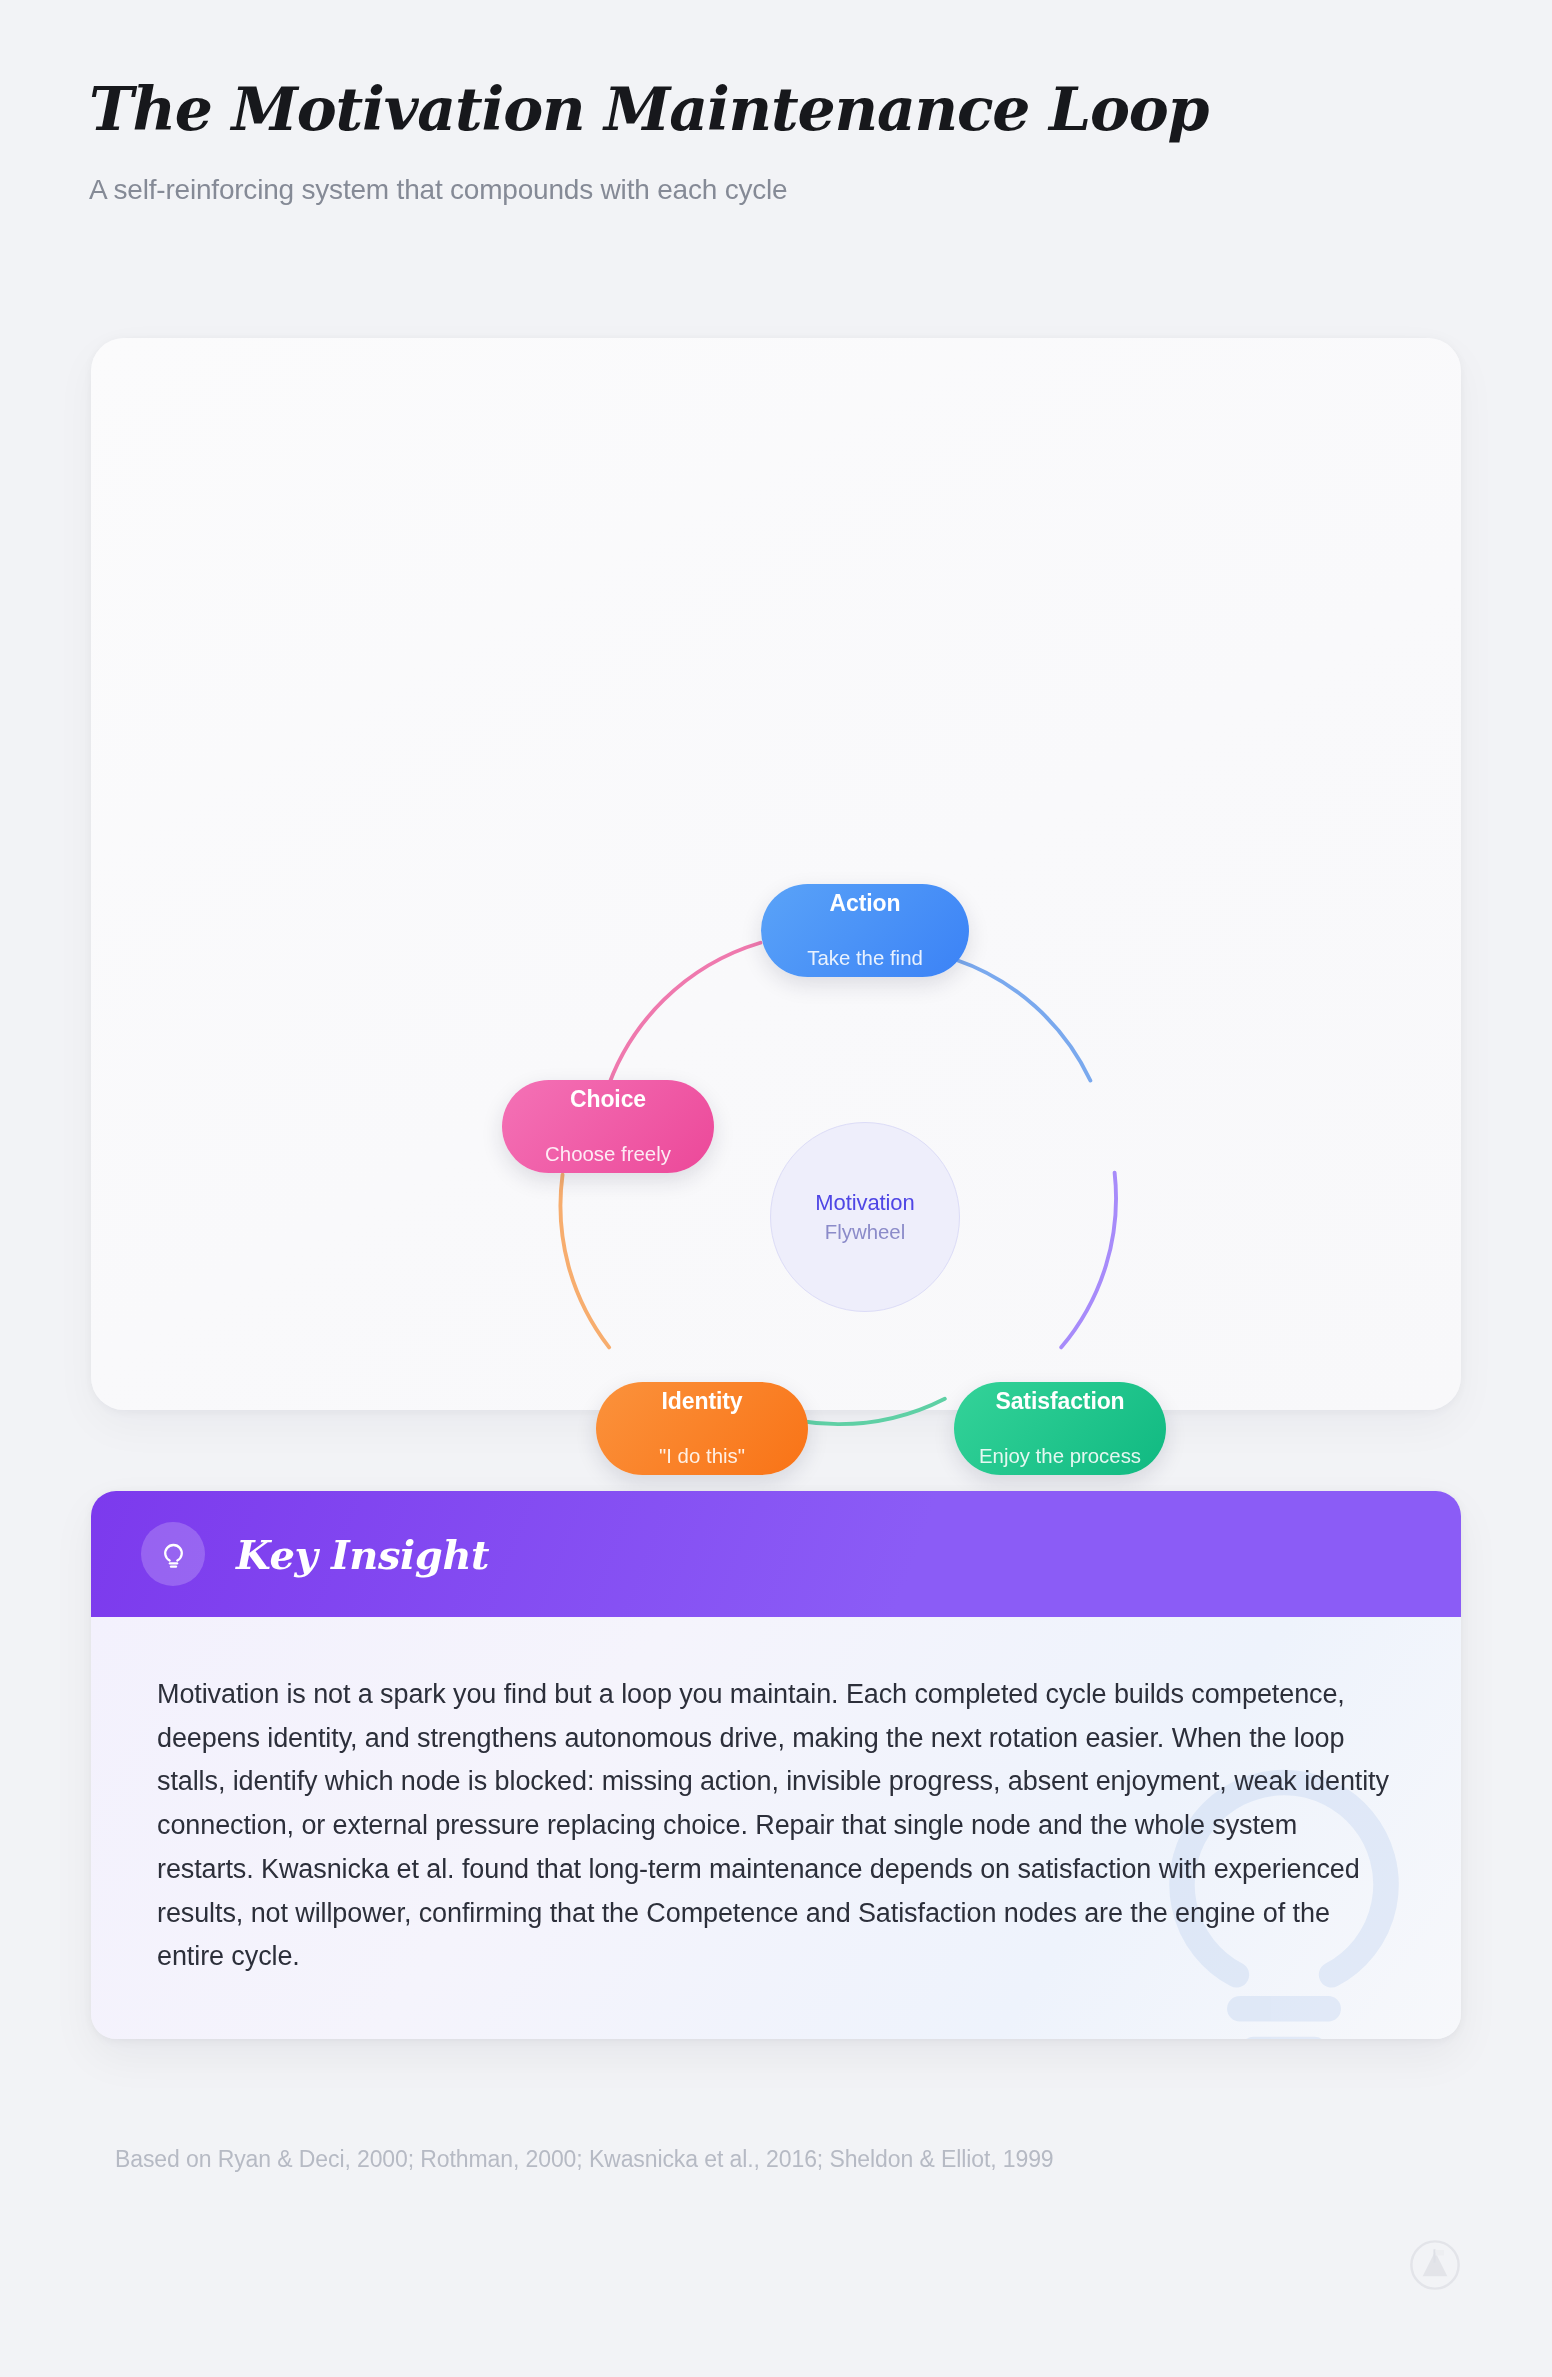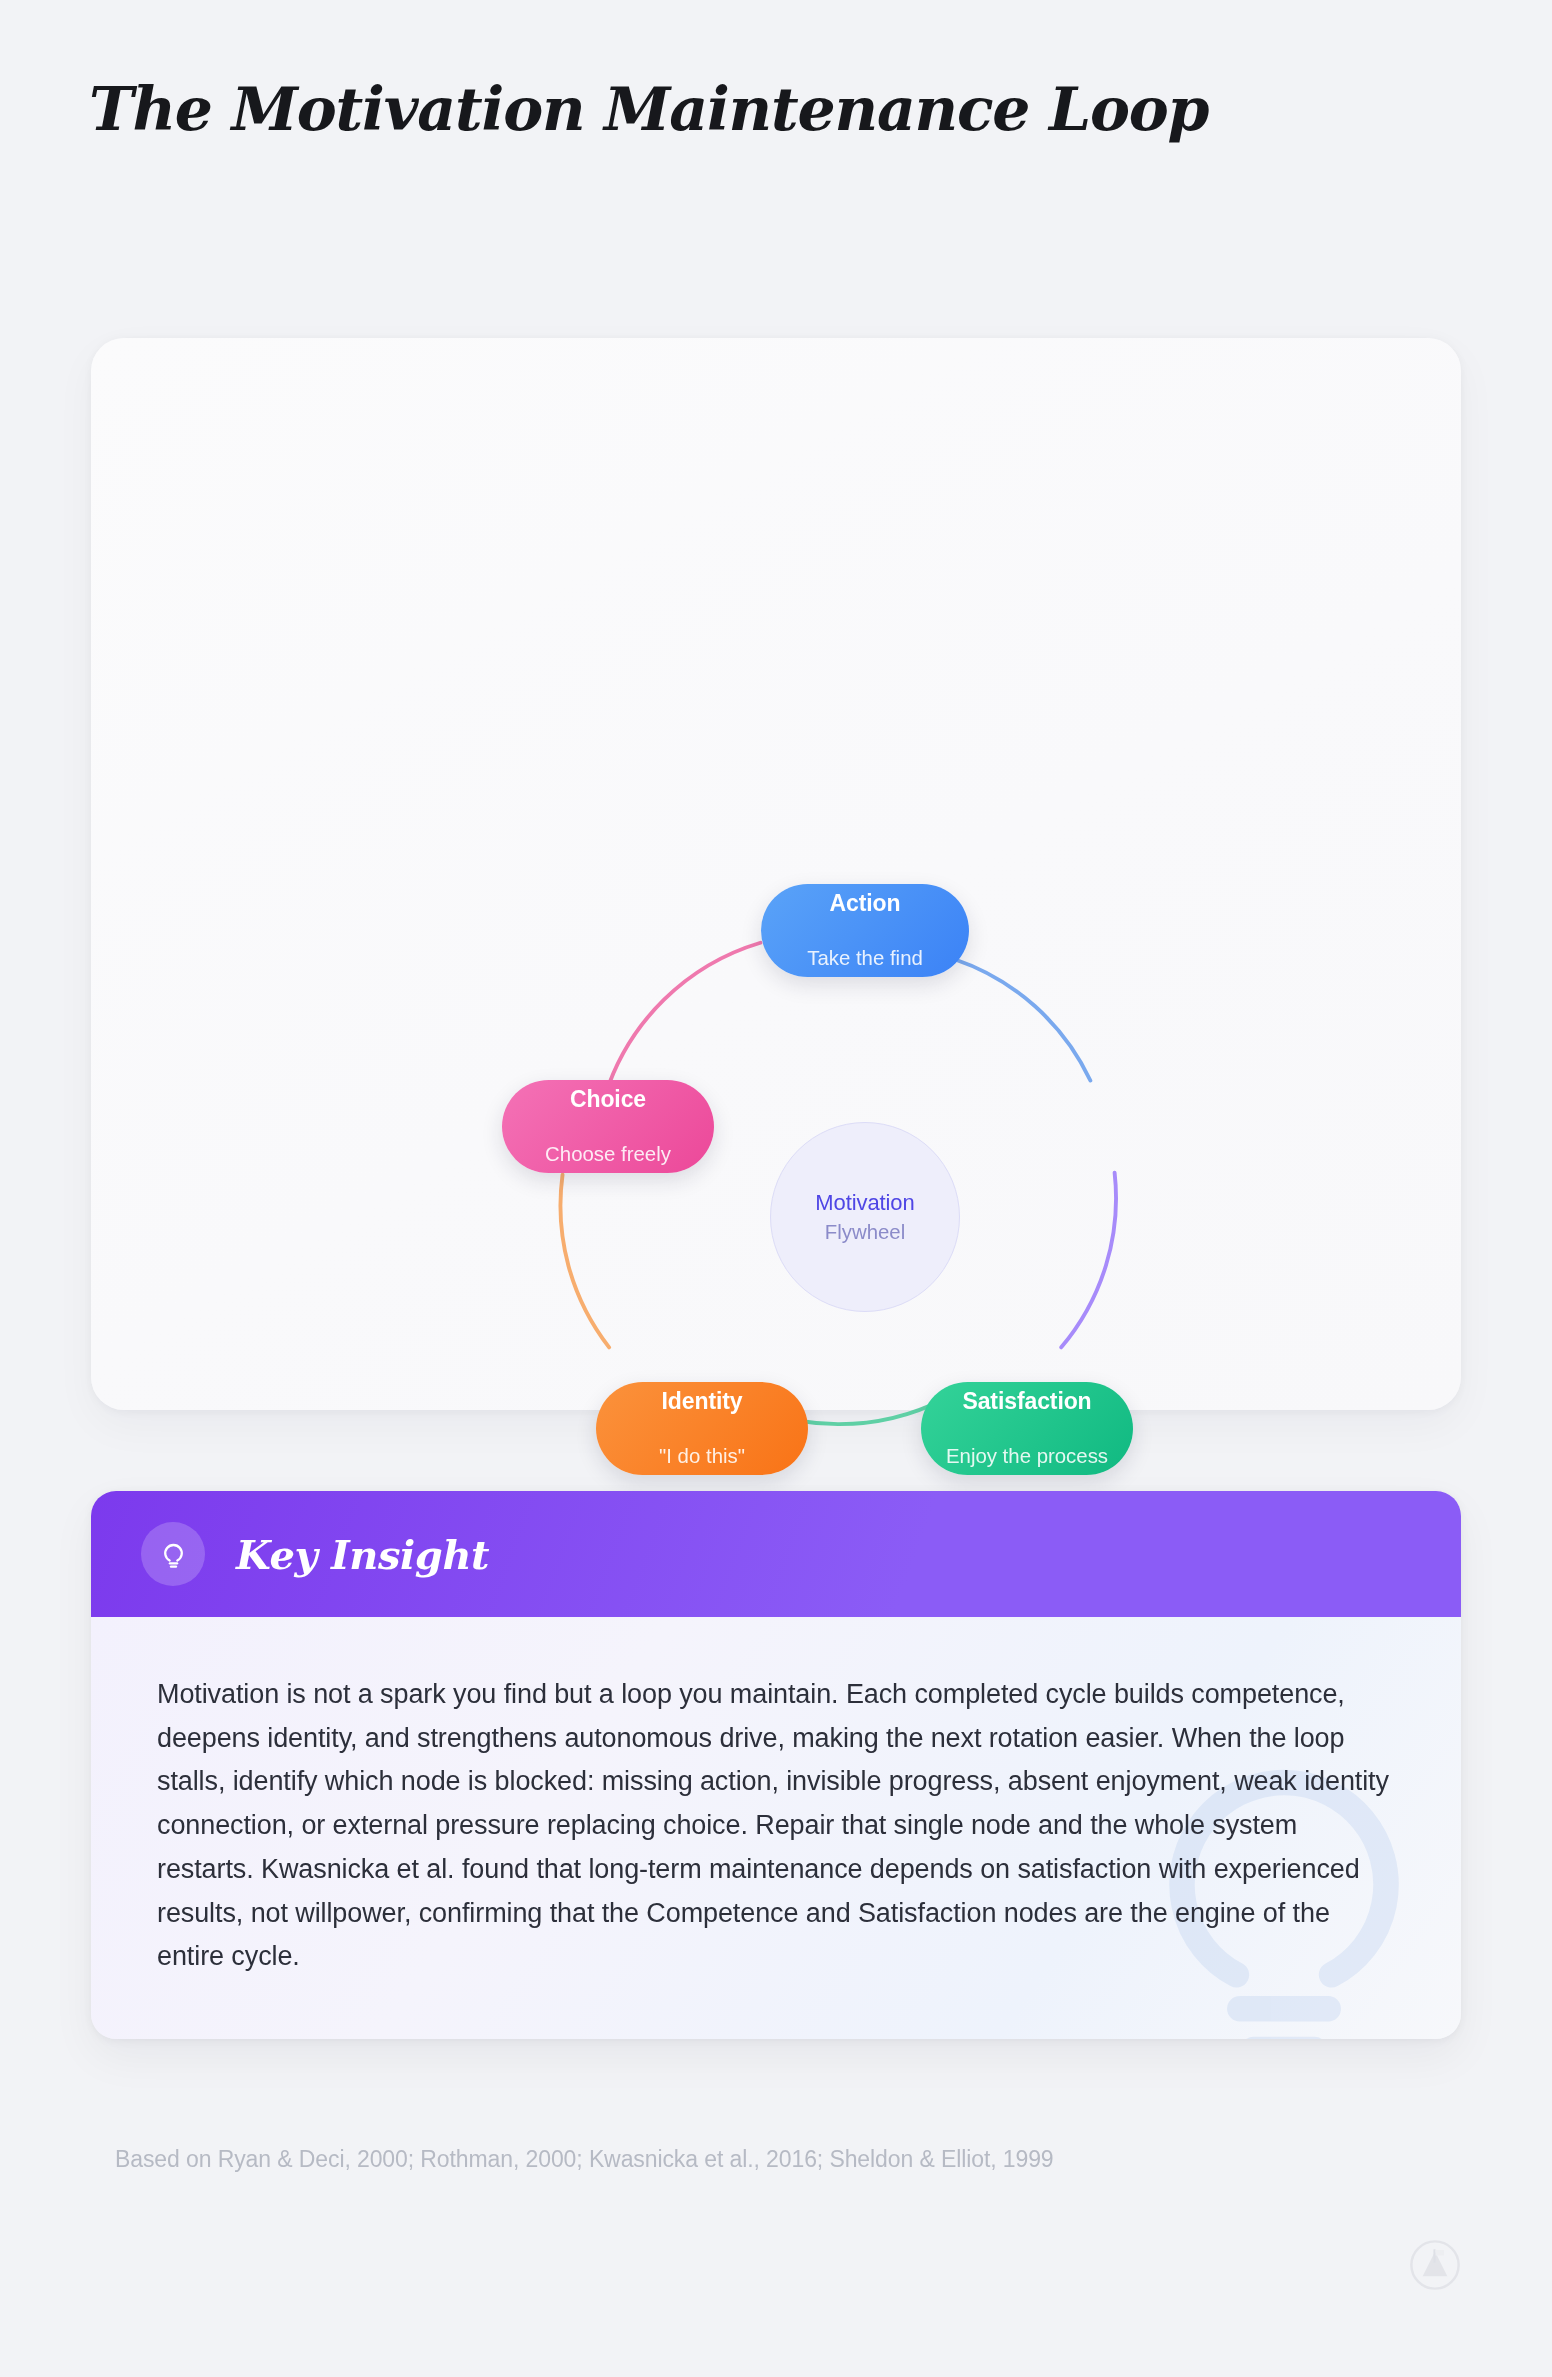--- a/index.html
+++ b/index.html
@@ -218,20 +218,21 @@
     opacity: 0.55;
   }
 </style>
 </head>
 <body>
 
 <div class="page">
 
   <div class="header">
     <div class="page-title">The Motivation Maintenance Loop</div>
+    <div class="page-subtitle">A self-reinforcing system that compounds with each cycle</div>
   </div>
 
   <div class="diagram-card">
 
     <div class="diagram-stage">
 
       <svg class="diagram-svg" viewBox="0 0 1412 880">
 
         <path d="M 530 740 A 240 240 0 0 1 690 583" fill="none" stroke="#ef79ae" stroke-width="4" stroke-linecap="round"></path>
 
@@ -243,21 +244,21 @@
 
         <path d="M 534 1000 A 238 238 0 0 1 486 822" fill="none" stroke="#f7ad6e" stroke-width="4" stroke-linecap="round"></path>
       </svg>
 
       <div class="node node-action" style="left: 670px; top: 507px; width: 208px; height: 93px;">
         <div class="node-title">Action</div>
         <div class="node-sub">Take the find</div>
       </div>
 
 
-      <div class="node node-satisfaction" style="left: 830px; top: 1005px; width: 212px; height: 93px;">
+      <div class="node node-satisfaction" style="left: 863px; top: 1005px; width: 212px; height: 93px;">
         <div class="node-title">Satisfaction</div>
         <div class="node-sub">Enjoy the process</div>
       </div>
 
       <div class="node node-identity" style="left: 505px; top: 1005px; width: 212px; height: 93px;">
         <div class="node-title">Identity</div>
         <div class="node-sub">"I do this"</div>
       </div>
 
       <div class="node node-choice" style="left: 411px; top: 703px; width: 212px; height: 93px;">

